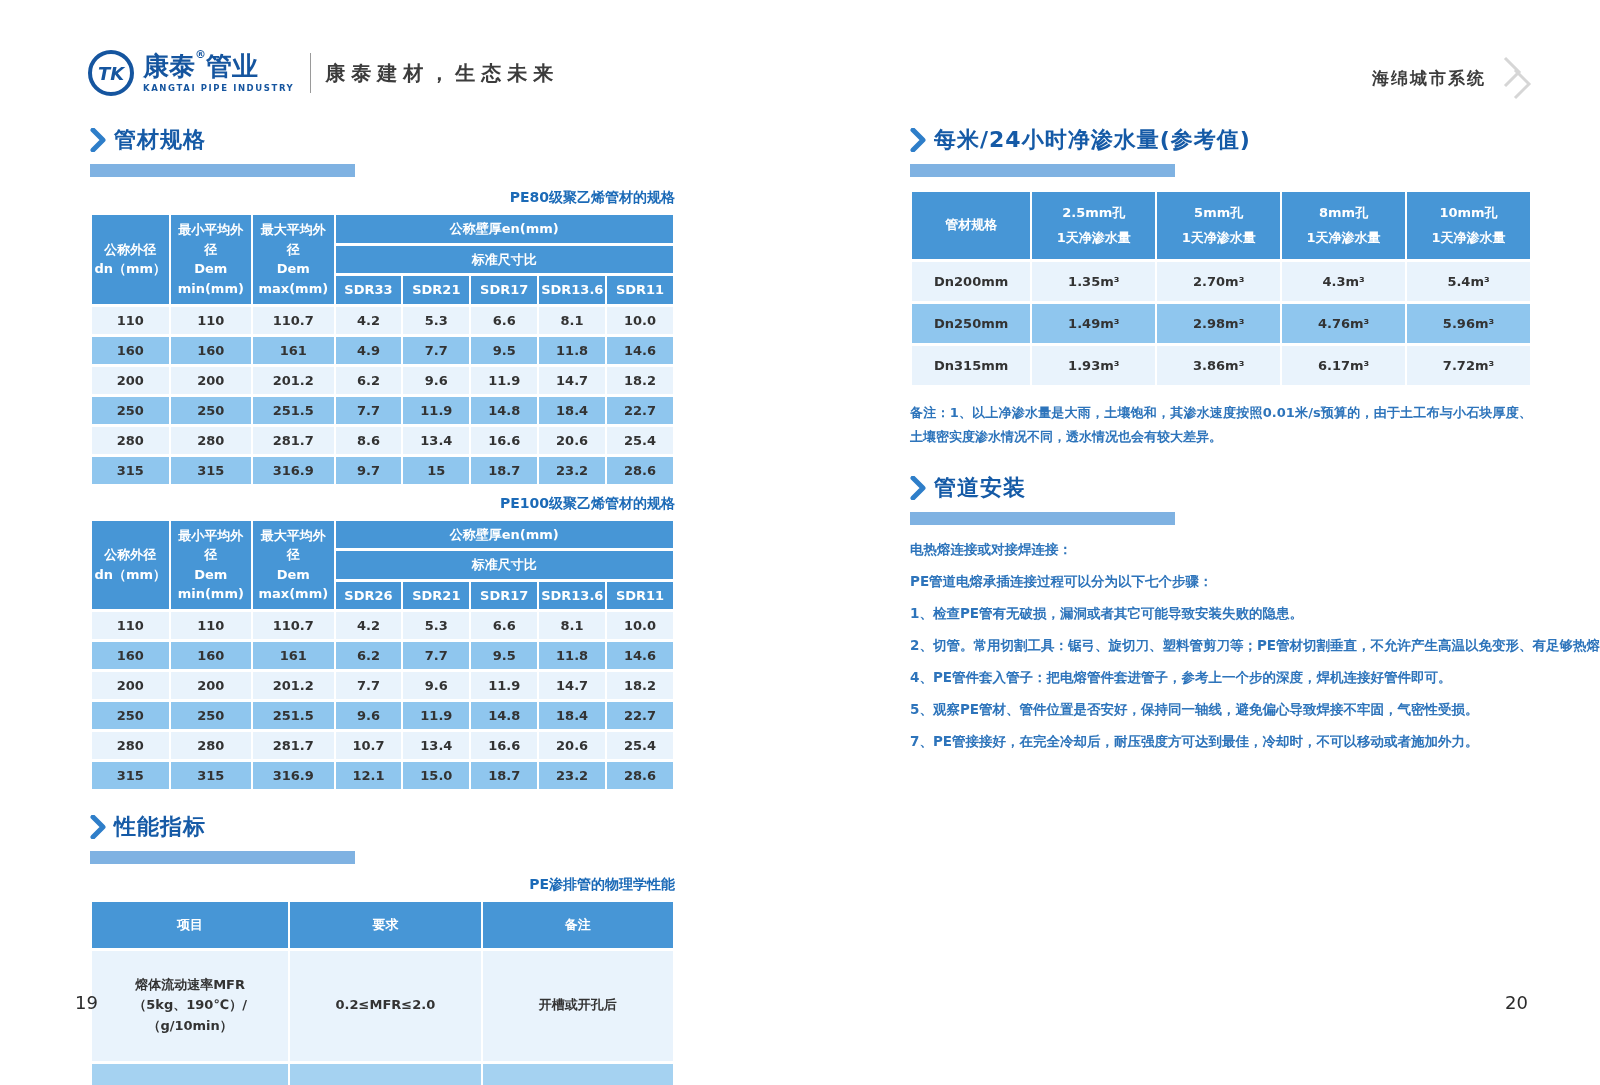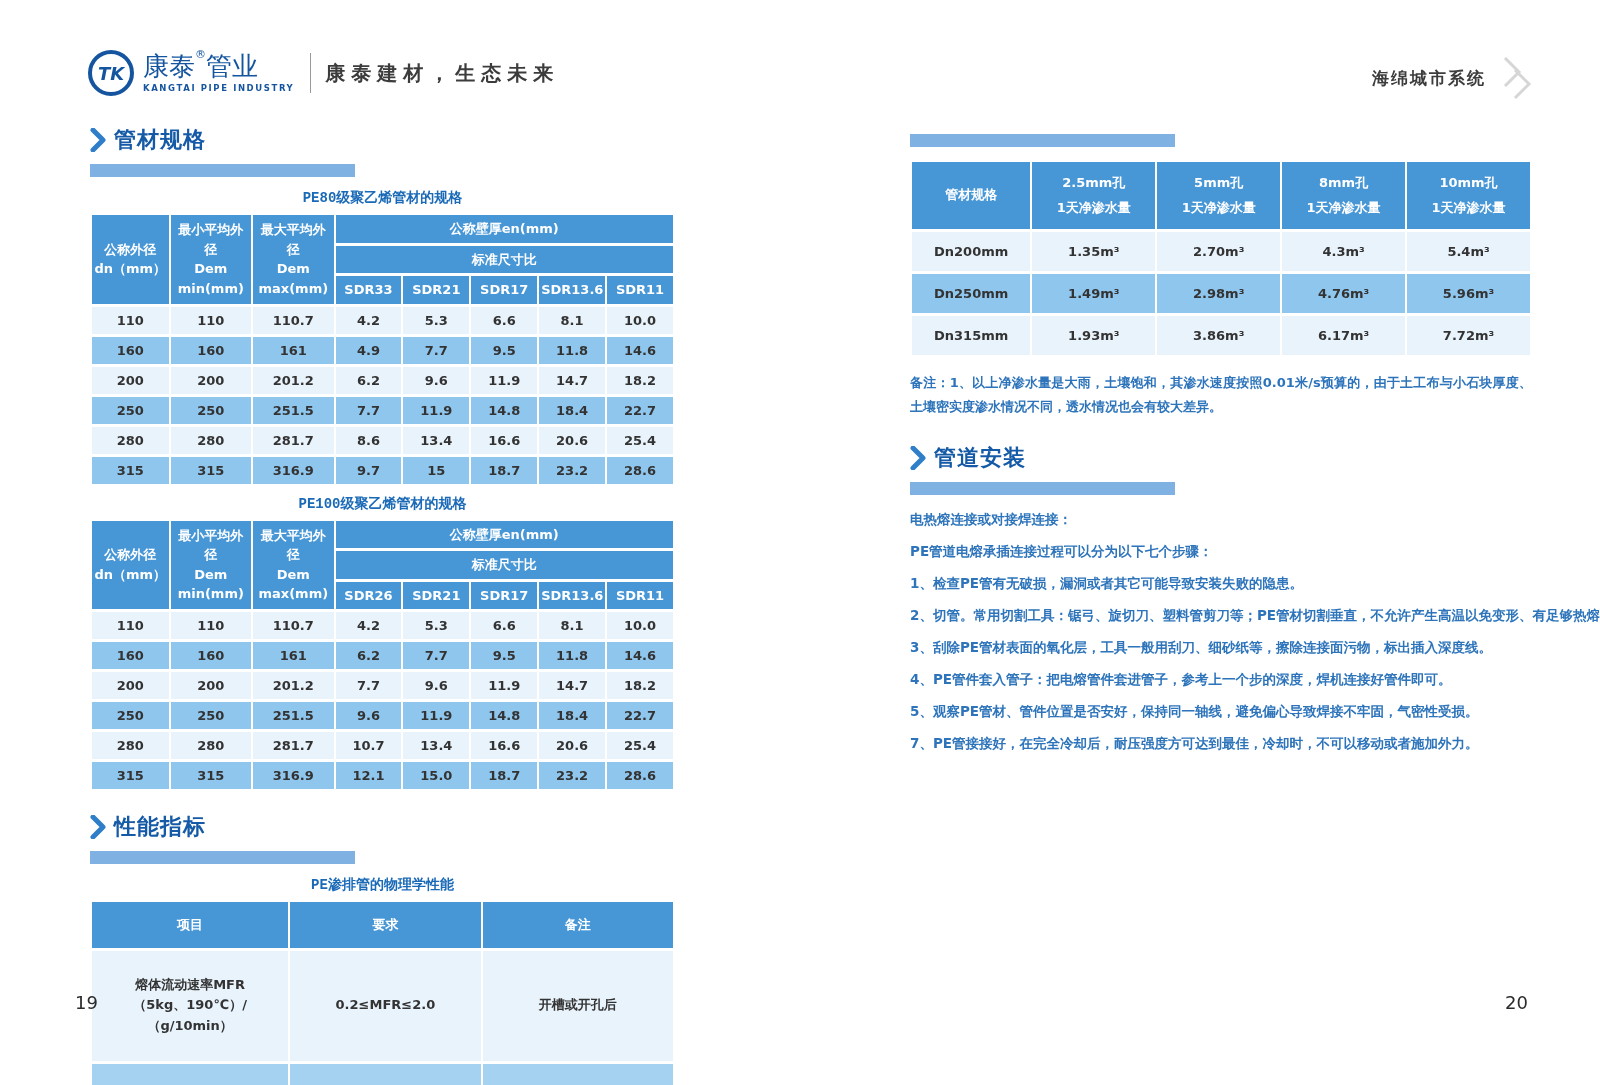--- a/index.html
+++ b/index.html
@@ -18,42 +18,42 @@
 
   
   .brand { position:absolute; left:88px; top:50px; display:flex; align-items:center;justify-content:center; }
   .logo-circle{
     width:46px; height:46px; border-radius:50%; border:4px solid var(--brand-blue);
     display:flex; align-items:center; justify-content:center;
     font-style:italic; font-weight:bold; font-size:18px; color:var(--brand-blue);
     flex:0 0 auto;
   }
   .brand-text{ margin-left:9px; }
-  .brand-cn{ font-size:26px; font-weight:normal; color:var(--brand-blue); line-height:1; white-space:nowrap; }
+  .brand-cn{ font-size:26px; font-weight:bold; color:var(--brand-blue); line-height:1; white-space:nowrap; }
   .brand-reg{ font-size:11px; vertical-align:top; position:relative; top:-4px; }
   .brand-en{ font-size:8.5px; font-weight:bold; color:var(--brand-blue); letter-spacing:1.6px; margin-top:4px; white-space:nowrap; }
   .brand-divider{ width:1px; height:40px; background:#9a9a9a; margin:0 14px 0 16px; }
   .slogan{ font-size:20px; font-weight:bold; color:#3c3c3c; letter-spacing:6px; white-space:nowrap; }
 
   .top-right{ position:absolute; right:66px; top:56px; display:flex; align-items:center; }
   .system-label{ font-size:17px; font-weight:bold; color:#3c3c3c; letter-spacing:2px; margin-right:12px; }
 
   
   .col-left  { position:absolute; left:90px;  top:125px; width:585px; }
   .col-right { position:absolute; left:910px; top:125px; width:622px; }
 
   
   .section-header{ margin-bottom:12px; }
   .section-title-row{ display:flex; align-items:center; }
   .section-chevron{ margin-right:8px; display:block; flex:0 0 auto; }
   .section-title{ font-size:22px; font-weight:bold; color:var(--title-blue); letter-spacing:1px; }
   .section-bar{ width:265px; height:13px; background:var(--bar-blue); margin-top:9px; }
 
   
-  .table-title{ text-align:center; font-size:14px; font-weight:bold; color:var(--table-title-blue); margin:8px 0 5px 0;font-family:Liberation Mono, monospace; }
+  .table-title{ text-align:right; font-size:14px; font-weight:bold; color:var(--table-title-blue); margin:8px 0 5px 0; }
   table{ width:100%; border-collapse:separate; border-spacing:2px 3px; table-layout:fixed; }
   th{
     background:var(--header-blue); color:#fff; font-weight:bold; font-size:13px;
     text-align:center; vertical-align:middle; padding:4px 2px; line-height:1.5;
   }
   td{ text-align:center; font-size:13px; font-weight:600; color:var(--page-text); padding:4px 2px; vertical-align:middle; }
   tr.row-light td{ background:var(--row-light); }
   tr.row-med   td{ background:var(--row-medium); }
   .pre{ white-space:pre-line; }
 
@@ -355,20 +355,26 @@
           <td>开槽或开孔后</td>
         </tr>
       </tbody>
   </table>
 
 </div>
 
 <div class="col-right">
 
   <div class="section-header">
+    <div class="section-title-row">
+      <svg class="section-chevron" width="16" height="24" viewBox="0 0 16 24">
+        <path d="M3 2 L13 12 L3 22" fill="none" stroke="var(--chevron-blue)" stroke-width="5" stroke-linecap="round" stroke-linejoin="round"></path>
+      </svg>
+      <span class="section-title">每米/24小时净渗水量(参考值)</span>
+    </div>
     <div class="section-bar"></div>
   </div>
 
   <table class="water-table">
     <colgroup>
         <col style="width:19.4%">
         <col style="width:20.15%">
         <col style="width:20.15%">
         <col style="width:20.15%">
         <col style="width:20.15%">
@@ -422,21 +428,20 @@
     </div>
     <div class="section-bar"></div>
   </div>
 
   <div class="install-text">
     <div class="install-line">电热熔连接或对接焊连接：</div>
     <div class="install-line">PE管道电熔承插连接过程可以分为以下七个步骤：</div>
     <ul class="install-steps">
       <li class="install-line">1、检查PE管有无破损，漏洞或者其它可能导致安装失败的隐患。</li>
       <li class="install-line">2、切管。常用切割工具：锯弓、旋切刀、塑料管剪刀等；PE管材切割垂直，不允许产生高温以免变形、有足够热熔区。</li>
-      <li class="install-line">3、刮除PE管材表面的氧化层，工具一般用刮刀、细砂纸等，擦除连接面污物，标出插入深度线。</li>
       <li class="install-line">4、PE管件套入管子：把电熔管件套进管子，参考上一个步的深度，焊机连接好管件即可。</li>
       <li class="install-line">5、观察PE管材、管件位置是否安好，保持同一轴线，避免偏心导致焊接不牢固，气密性受损。</li>
       <li class="install-line">7、PE管接接好，在完全冷却后，耐压强度方可达到最佳，冷却时，不可以移动或者施加外力。</li>
     </ul>
   </div>
 
 </div>
 
 <div class="page-num left">19</div>
 <div class="page-num right">20</div>

